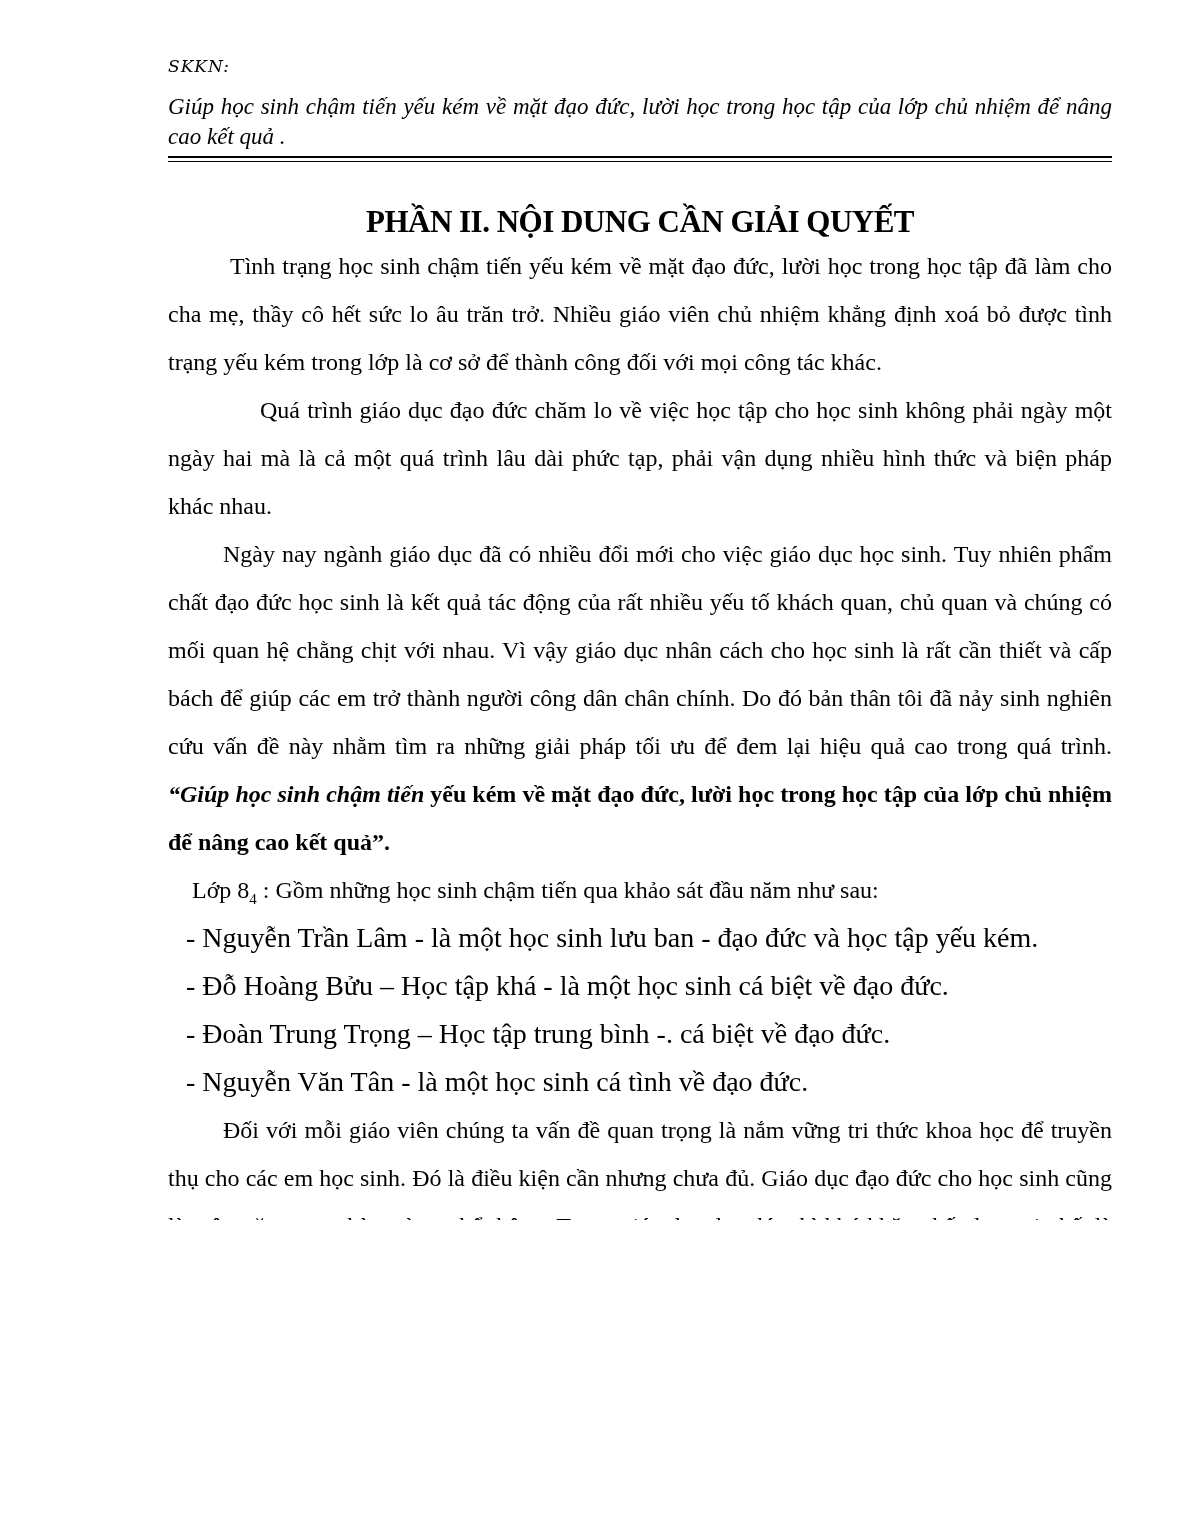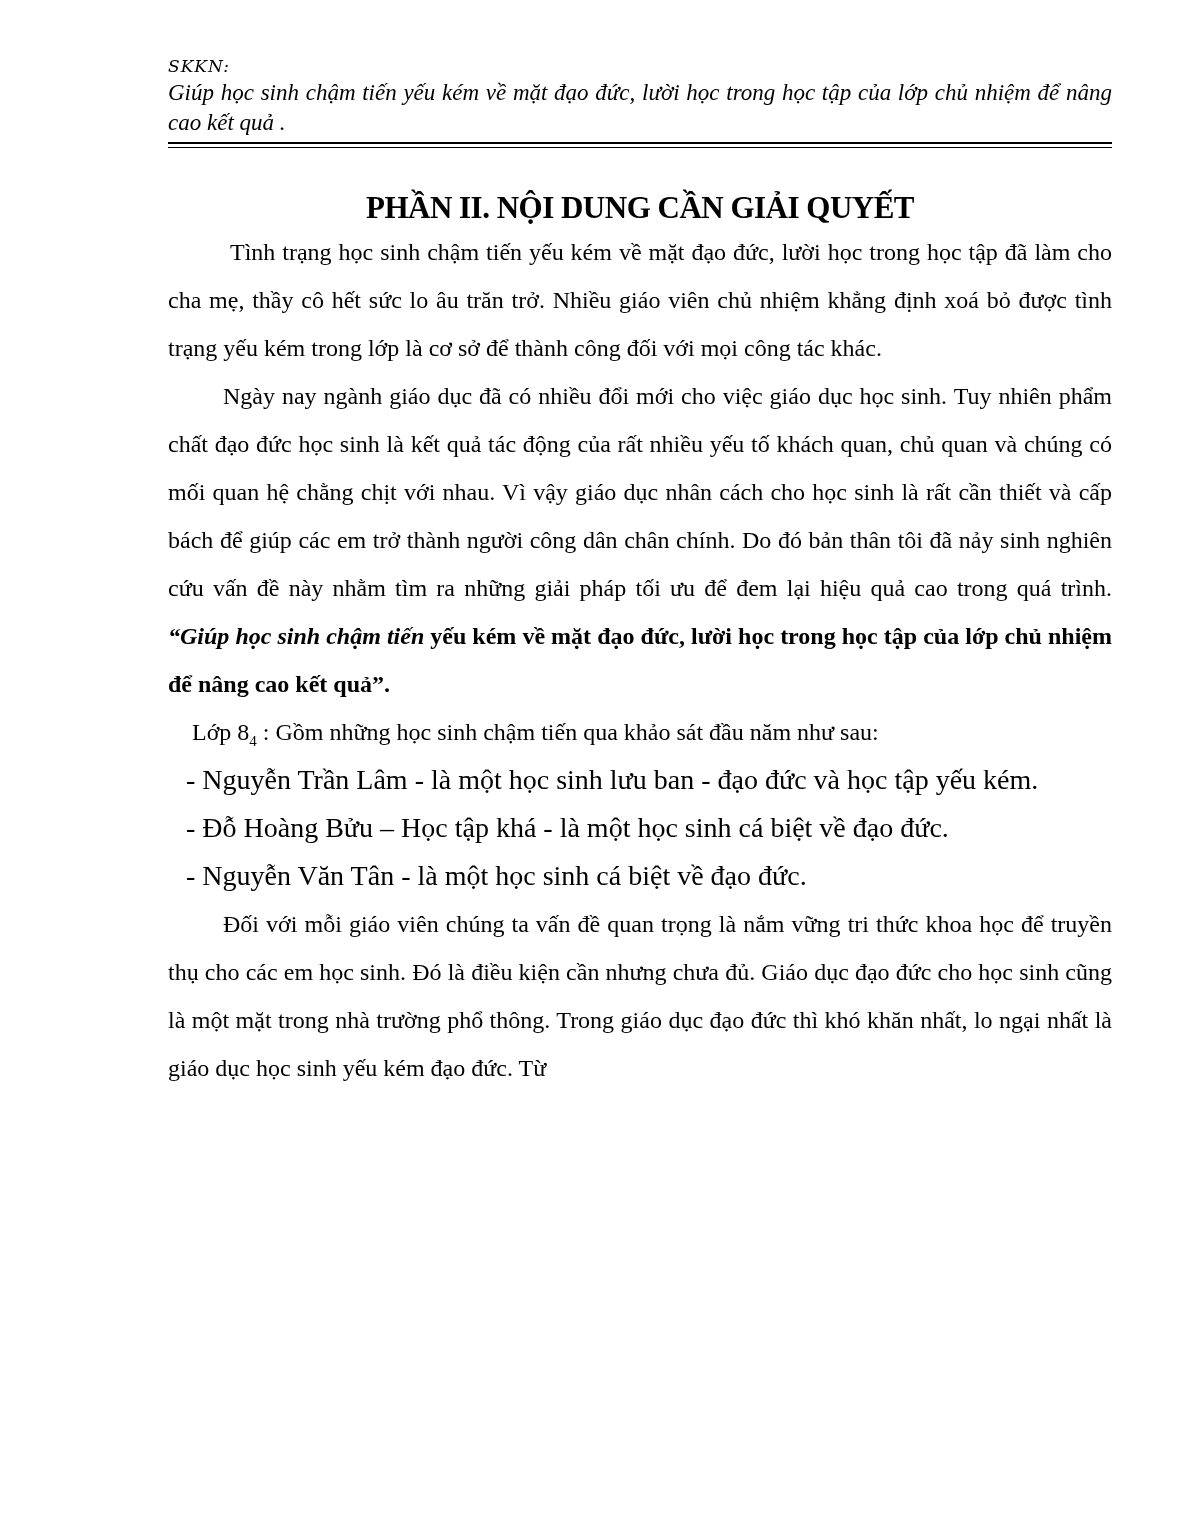--- a/index.html
+++ b/index.html
@@ -23,21 +23,21 @@
   
   .header-label {
     padding-top: 56px;
     font-style: italic;
     font-size: 17px;
     line-height: 20px;
     letter-spacing: 1px;
     font-family: "DejaVu Serif", serif;
   }
   .header-text {
-    margin-top: 2px;
+    margin-top: 16px;
     font-style: italic;
     font-size: 23px;
     line-height: 30px;
     text-align: justify;
   }
   .header-rule {
     margin-top: 4px;
     height: 3px;
     border-top: 2px solid #000;
     border-bottom: 1px solid #000;
@@ -108,29 +108,31 @@
     <div class="header-label">SKKN:</div>
     <div class="header-text">Giúp  học sinh chậm tiến yếu kém về mặt đạo đức, lười học trong học tập của lớp chủ nhiệm  để nâng cao kết quả .</div>
     <div class="header-rule"></div>
 
     <div class="doc-title">PHẦN II. NỘI DUNG CẦN GIẢI QUYẾT</div>
 
     <div class="bodytext">
 
       <p class="indent-a">Tình trạng học sinh chậm tiến yếu kém về mặt đạo đức, lười học trong học tập đã làm cho cha mẹ, thầy cô hết sức lo âu trăn trở. Nhiều giáo viên chủ nhiệm khẳng định xoá bỏ được tình trạng yếu kém trong lớp là cơ sở để thành công đối với mọi công tác khác.</p>
 
+      <p class="indent-b">Quá trình giáo dục đạo đức chăm lo về việc học tập cho học sinh không phải ngày một ngày hai mà là cả một quá trình lâu dài phức tạp, phải vận dụng nhiều hình thức và biện pháp khác nhau.</p>
 
       <p class="indent-c"><span>Ngày nay ngành giáo dục đã có nhiều đổi mới cho việc giáo dục học sinh. Tuy nhiên phẩm chất đạo đức học sinh là kết quả tác động của rất nhiều yếu tố khách quan, chủ quan và chúng có mối quan hệ chằng chịt với nhau. Vì vậy giáo dục nhân cách cho học sinh  là rất cần thiết và cấp bách để giúp các em trở thành người công dân chân chính. Do đó bản thân tôi đã nảy sinh nghiên cứu vấn đề này nhằm tìm ra những giải pháp tối ưu để đem lại hiệu quả cao trong quá trình. </span><span class="quote-bi">“Giúp  học sinh chậm tiến</span><span class="quote-b"> yếu kém về mặt đạo đức, lười học trong học tập của lớp chủ nhiệm để nâng cao kết quả”.</span></p>
 
       <p class="class-line"><span>Lớp 8</span><sub>4</sub><span> : Gồm những học sinh chậm tiến qua khảo sát đầu năm như sau:</span></p>
 
       <ul class="student-list">
         <li>- Nguyễn Trần Lâm -  là một học sinh lưu ban  - đạo đức và học tập  yếu kém.</li>
         <li>- Đỗ Hoàng Bửu  – Học tập khá  - là một học sinh  cá biệt về đạo đức.</li>
-        <li>- Nguyễn Văn Tân   - là một học sinh  cá biệt về đạo đức.</li>
+        <li>- Đoàn Trung Trọng – Học tập trung bình  -. cá biệt về đạo đức.</li>
+        <li>- Nguyễn Văn Tân   - là một học sinh  cá tình về đạo đức.</li>
       </ul>
 
       <p class="indent-c">Đối với mỗi giáo viên chúng ta vấn đề quan trọng là nắm vững tri thức khoa học để truyền thụ cho các em học sinh. Đó là điều kiện cần nhưng chưa đủ. Giáo dục đạo đức cho học sinh cũng là một mặt trong nhà trường phổ thông. Trong giáo dục đạo đức thì khó khăn nhất, lo ngại nhất là giáo dục học sinh yếu kém đạo đức. Từ</p>
     </div>
   </div>
 
   <div class="footer">
     <div class="footer-rule"></div>
     <div class="page-number">2</div>
   </div>

